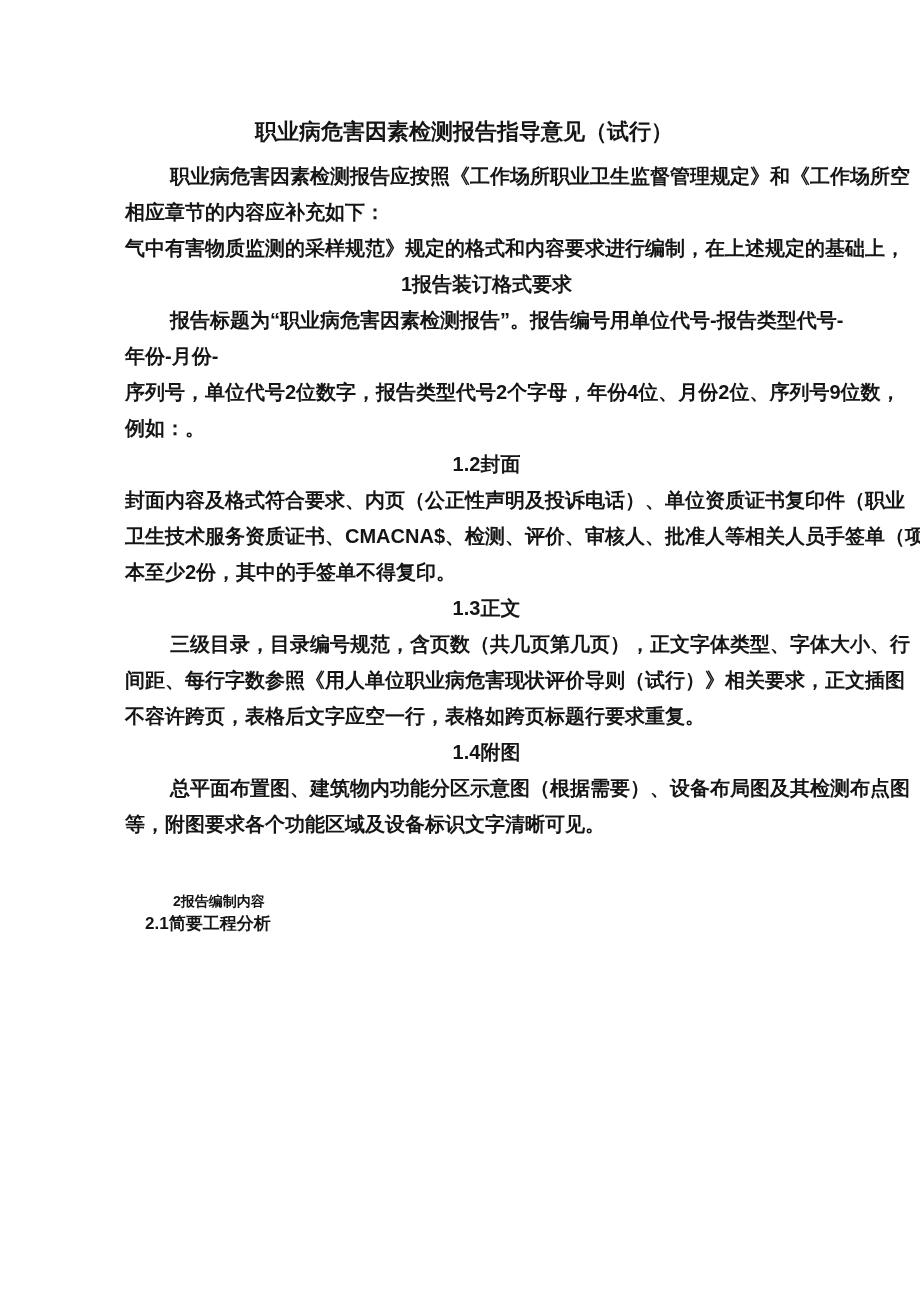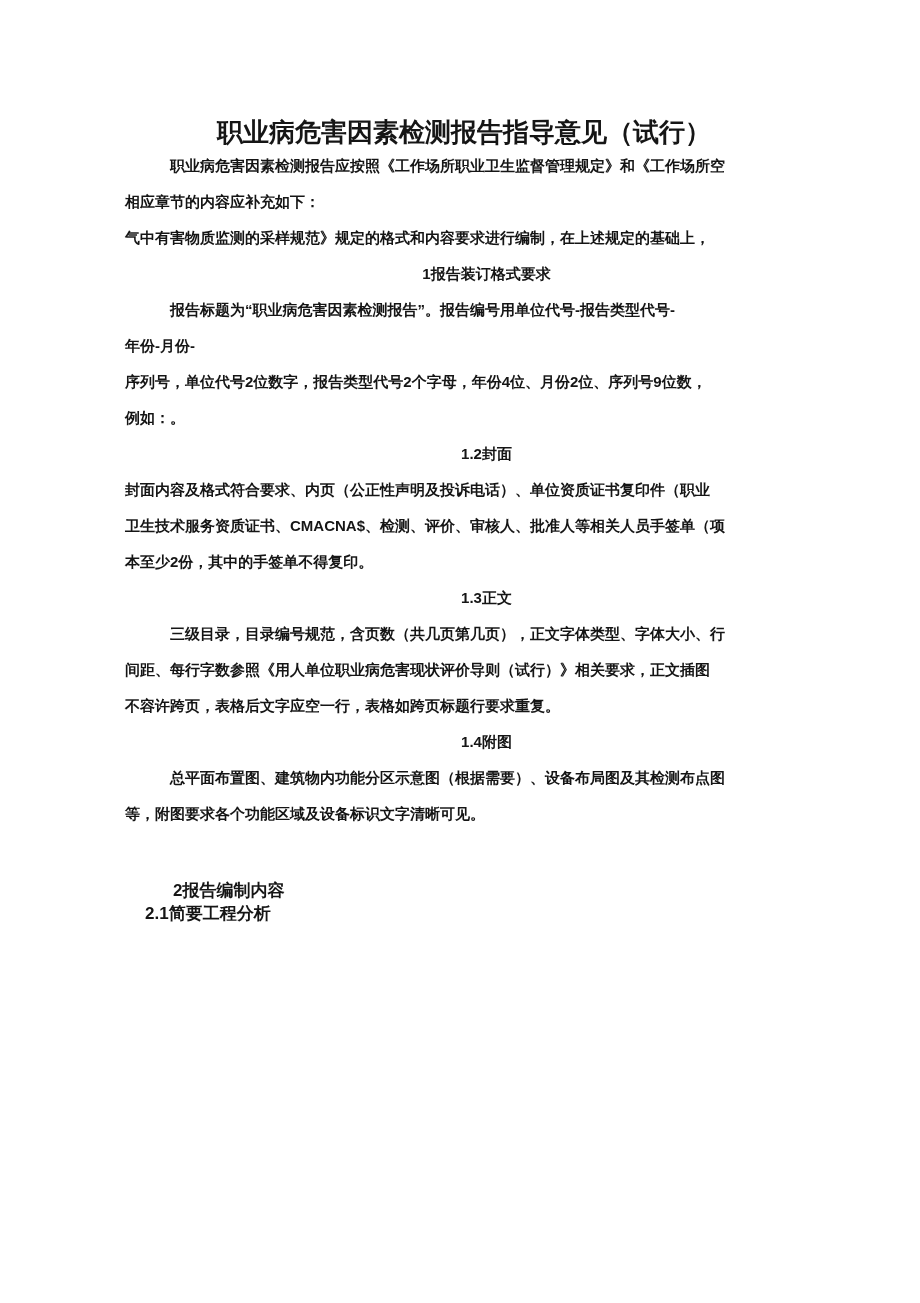--- a/index.html
+++ b/index.html
@@ -17,41 +17,42 @@
     overflow: hidden;
   }
   .content {
     position: absolute;
     left: 125px;
     top: 116px;
     width: 678px;
   }
   .doc-title {
     text-align: center;
-    font-size: 26px;
+    font-size: 22px;
     font-weight: bold;
     line-height: 32px;
+    margin-bottom: 10px;
     white-space: nowrap;
   }
   .line {
-    font-size: 15px;
+    font-size: 20px;
     line-height: 36px;
     height: 36px;
     font-weight: bold;
     white-space: nowrap;
   }
   .indent {
     padding-left: 45px;
   }
   .sec-heading {
     font-weight: bold;
     text-align: center;
   }
   .h2-line {
-    font-size: 17px;
+    font-size: 14px;
     font-weight: bold;
     line-height: 26px;
     margin-top: 46px;
     padding-left: 48px;
     white-space: nowrap;
   }
   .h3-line {
     font-size: 17px;
     font-weight: bold;
     line-height: 20px;

